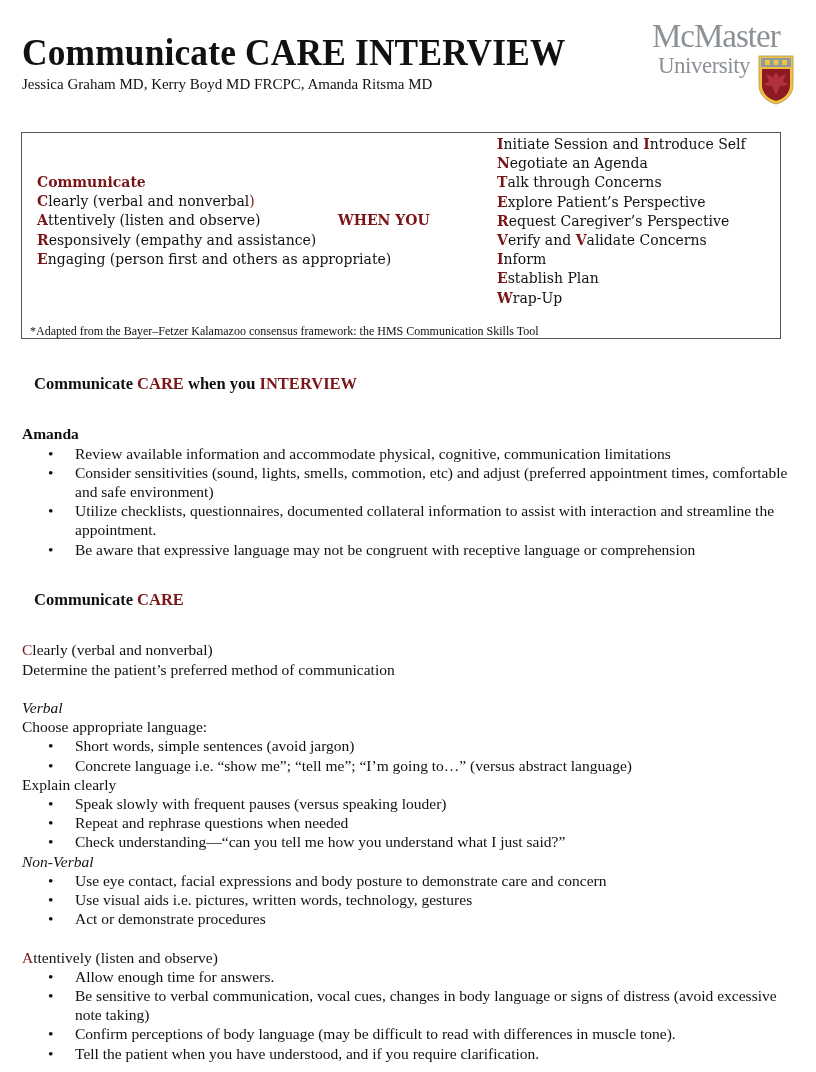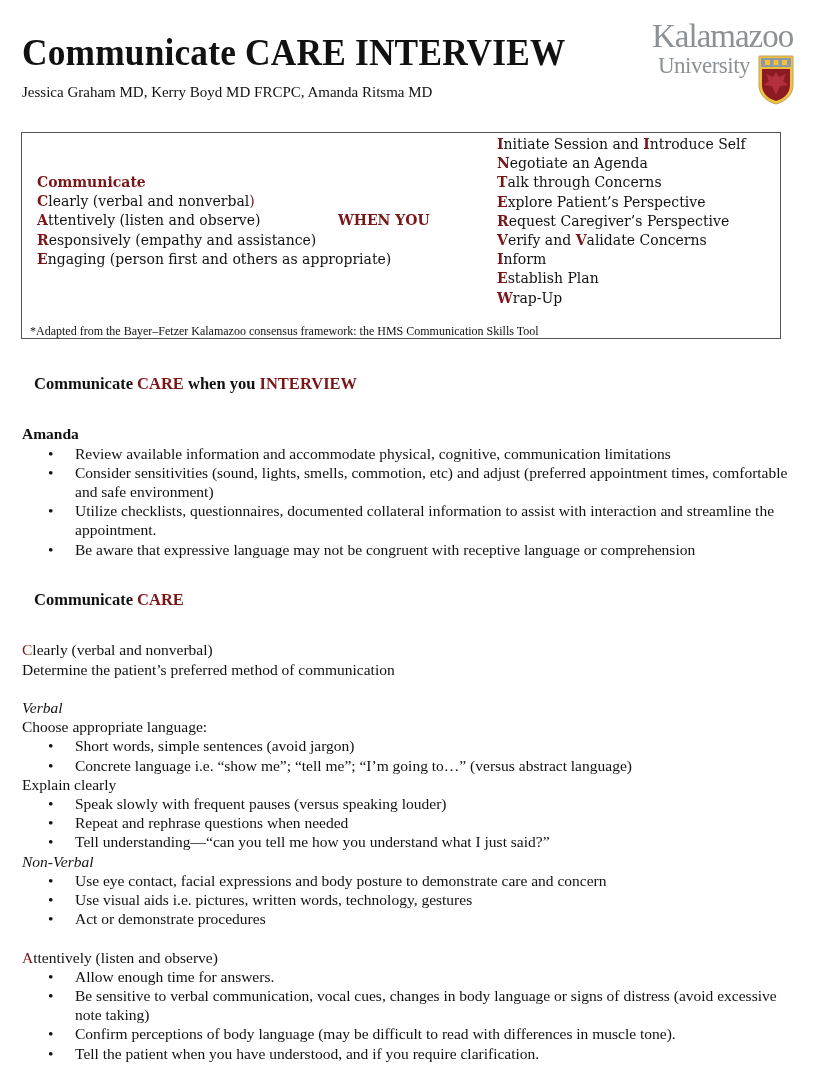--- a/index.html
+++ b/index.html
@@ -13,21 +13,20 @@
       position: absolute; left: 22px; top: 30px;
       font-family: "Liberation Serif", serif; font-weight: bold;
       font-size: 38px; letter-spacing: 0.2px; color: #111;
       transform: scaleX(0.93); transform-origin: left top;
       white-space: nowrap;
     }
     .authors {
       position: absolute; left: 22px; top: 76px;
       font-family: "Liberation Serif", serif; font-size: 15px;
       white-space: nowrap;
-      margin-top: 8px;
     }
     .logo {
       position: absolute; left: 650px; top: 20px; width: 150px; height: 88px;
     }
     .logo-text {
       position: absolute; left: 0; top: 0;
       font-family: "Liberation Serif", serif; color: #8c9196;
       line-height: 1;
     }
     .logo-mc { font-size: 33px; letter-spacing: -1px; position: absolute; left: 2px; top: 0; white-space: nowrap; }
@@ -74,21 +73,21 @@
     p { margin: 0; }
   </style>
 </head>
 <body>
 
 <div class="title">Communicate CARE INTERVIEW</div>
 <div class="authors">Jessica Graham MD, Kerry Boyd MD FRCPC, Amanda Ritsma MD</div>
 
 <div class="logo">
   <div class="logo-text">
-    <span class="logo-mc">Kalamazoo</span>
+    <span class="logo-mc">McMaster</span>
     <span class="logo-uni">University</span>
   </div>
   <svg class="logo-shield" viewBox="0 0 36 50">
     <path d="M1 1 H35 V30 C35 41 26 47 18 49 C10 47 1 41 1 30 Z" fill="#f0c23a" stroke="#b9a36b" stroke-width="1"></path>
     <rect x="3" y="3" width="30" height="9" fill="#8a9aa6"></rect>
     <rect x="7" y="5" width="5" height="5" fill="#f0c23a"></rect>
     <rect x="15.5" y="5" width="5" height="5" fill="#f0c23a"></rect>
     <rect x="24" y="5" width="5" height="5" fill="#f0c23a"></rect>
     <path d="M4 14 H32 V30 C32 39 25 44 18 46 C11 44 4 39 4 30 Z" fill="#8c1a22"></path>
     <path d="M18 17 L21 22 L28 19 L25 26 L30 30 L22 31 L18 40 L14 31 L6 30 L11 26 L8 19 L15 22 Z" fill="#c0384a" opacity="0.75"></path>
@@ -141,21 +140,21 @@
   <p class="it">Verbal</p>
   <p>Choose appropriate language:</p>
   <ul>
     <li>Short words, simple sentences (avoid jargon)</li>
     <li>Concrete language i.e. “show me”; “tell me”; “I’m going to…” (versus abstract language)</li>
   </ul>
   <p>Explain clearly</p>
   <ul>
     <li>Speak slowly with frequent pauses (versus speaking louder)</li>
     <li>Repeat and rephrase questions when needed</li>
-    <li>Tell understanding—“can you tell me how you understand what I just said?”</li>
+    <li>Check understanding—“can you tell me how you understand what I just said?”</li>
   </ul>
   <p class="it">Non-Verbal</p>
   <ul>
     <li>Use eye contact, facial expressions and body posture to demonstrate care and concern</li>
     <li>Use visual aids i.e. pictures, written words, technology, gestures</li>
     <li>Act or demonstrate procedures</li>
   </ul>
   <div class="gap"></div>
 
   <p><span class="accent">A</span><span>ttentively (listen and observe)</span></p>

